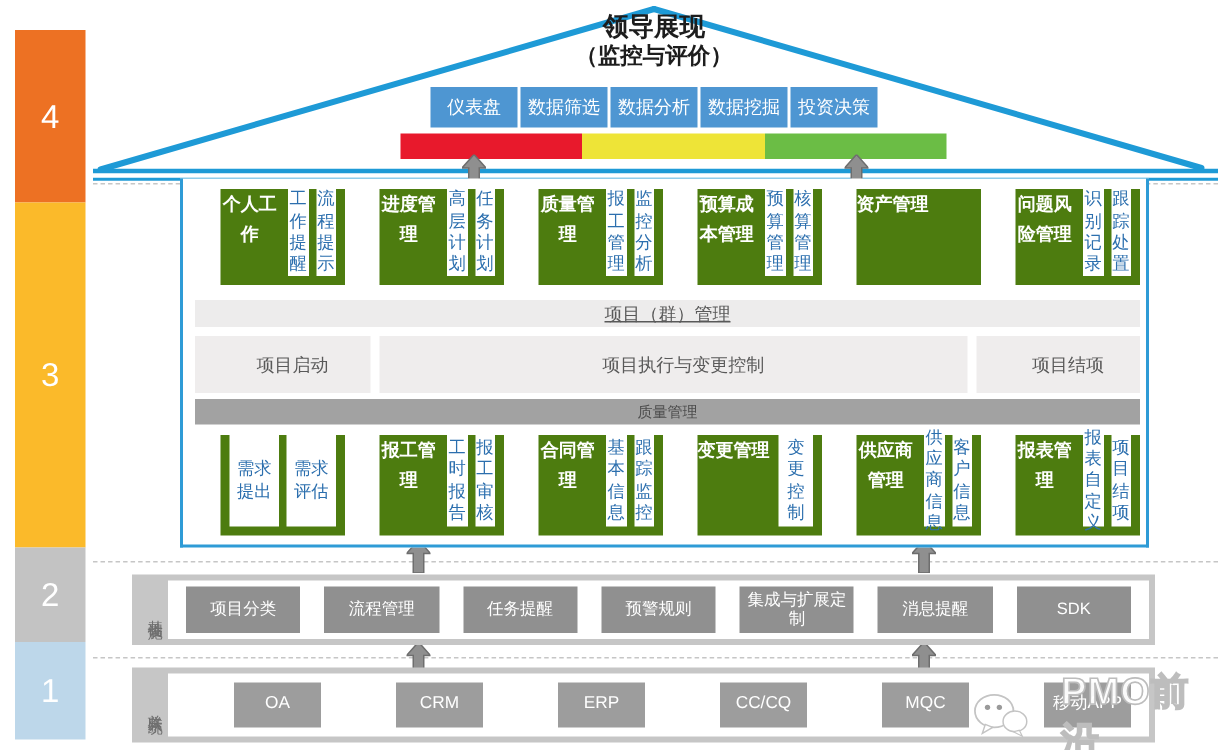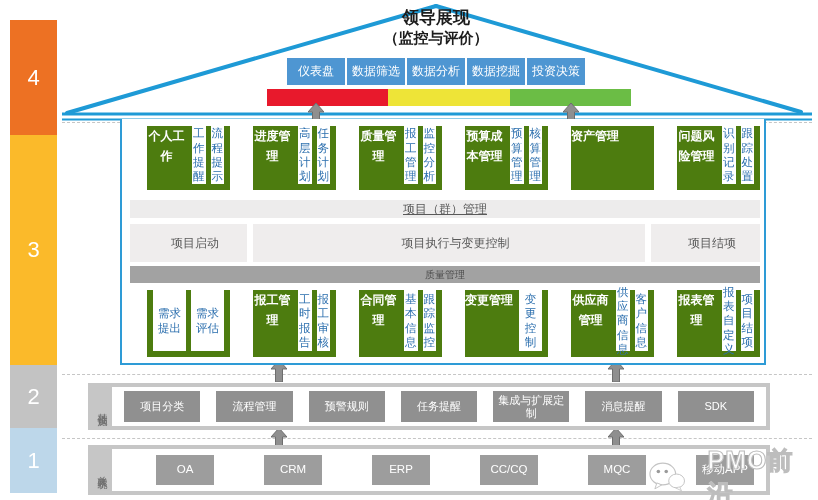--- a/index.html
+++ b/index.html
@@ -243,22 +243,22 @@
         </div>
       </div>
     </div>
   </div>
 
   <div class="tier tier-infra">
     <div class="tier-label">基础设施</div>
     <div class="tier-panel">
       <div class="tier-box">项目分类</div>
       <div class="tier-box">流程管理</div>
+      <div class="tier-box">任务提醒</div>
       <div class="tier-box">预警规则</div>
-      <div class="tier-box">任务提醒</div>
       <div class="tier-box">集成与扩展定制</div>
       <div class="tier-box">消息提醒</div>
       <div class="tier-box">SDK</div>
     </div>
   </div>
 
   <div class="tier tier-related">
     <div class="tier-label">关联系统</div>
     <div class="tier-panel">
       <div class="tier-box">OA</div>

